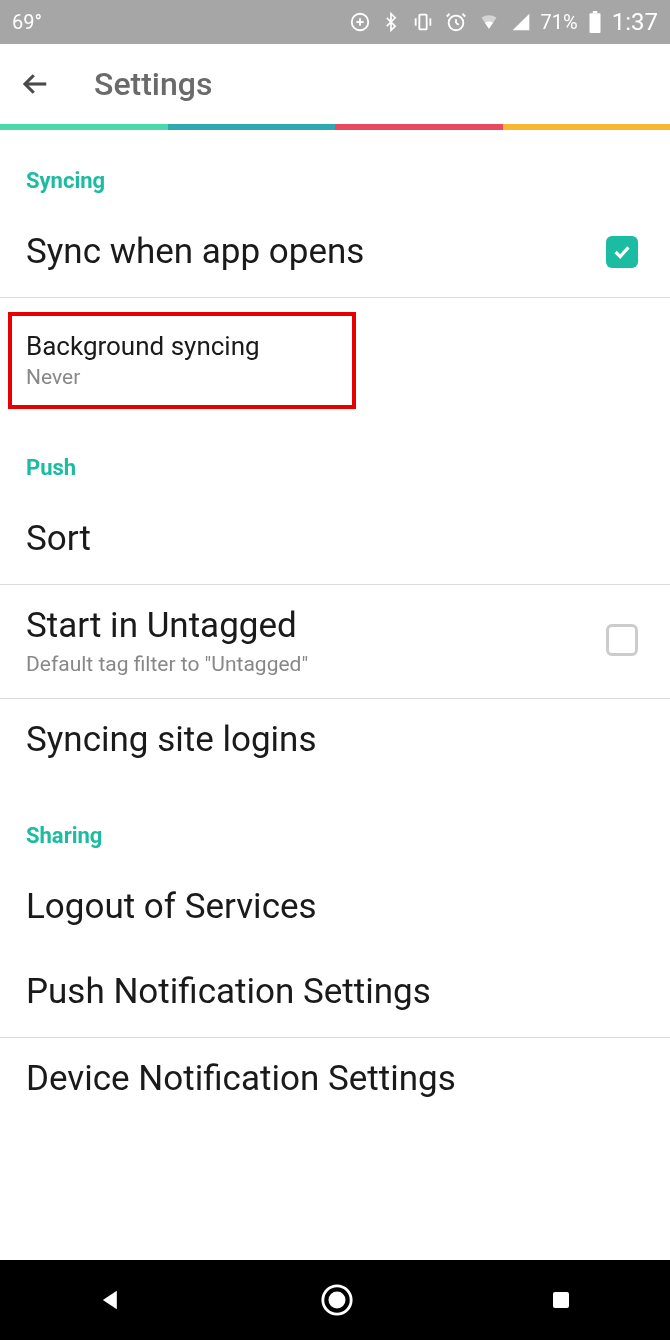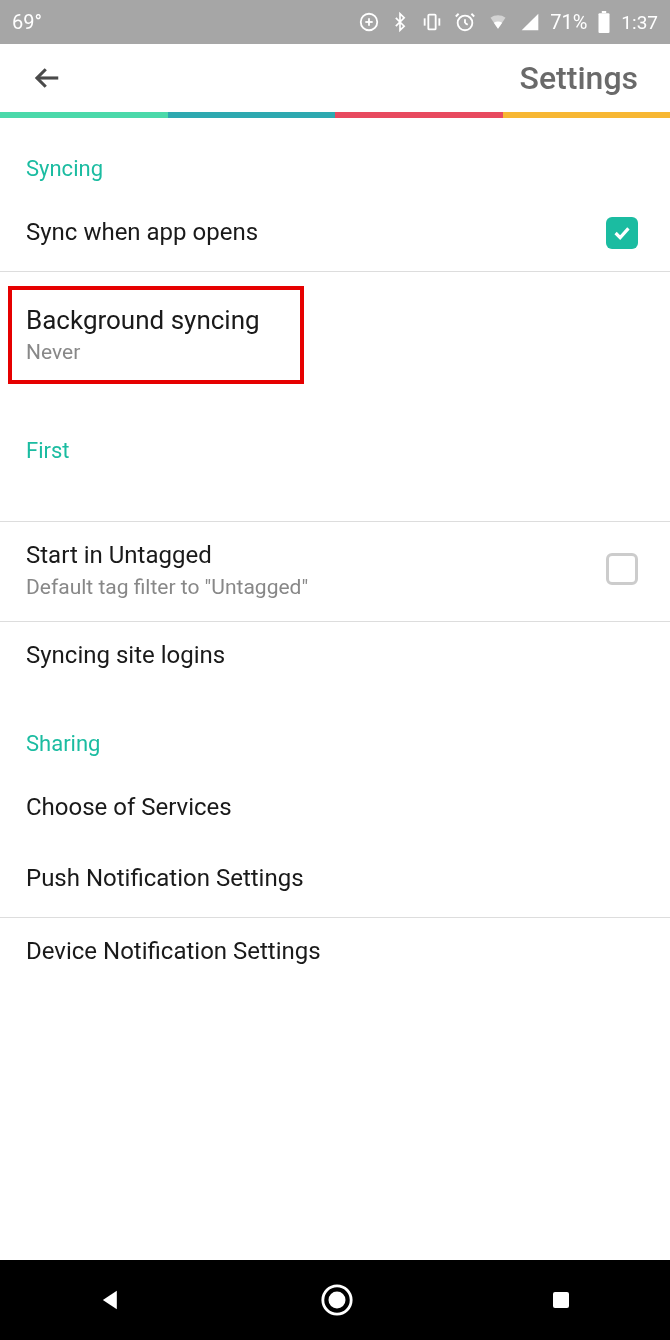--- a/index.html
+++ b/index.html
@@ -18,52 +18,51 @@
       align-items: center;
       justify-content: space-between;
       padding: 8px 12px;
       color: #fff;
       font-size: 20px;
     }
     .status-left { font-weight: 400; }
     .status-right { display: flex; align-items: center; gap: 10px; }
     .status-right svg, .status-right .glyph { display: inline-block; vertical-align: middle; }
     .app-header {
-      height: 68px;
+      height: 80px;
       background: #fff;
       display: flex;
       align-items: center;
-      padding: 0 32px;
+      padding: 0 20px;
       gap: 44px;
-      justify-content: space-between;
     }
     .back-arrow { color: #4a4a4a; }
     .app-title { font-size: 32px; color: #6a6a6a; font-weight: 500; }
     .color-bar { height: 6px; display: flex; }
     .color-bar div { flex: 1; }
     .cb1 { background: #4bd9aa; }
     .cb2 { background: #2ea9b0; }
     .cb3 { background: #e84a5f; }
     .cb4 { background: #f7b733; }
     .content { background: #fff; }
     .section-header {
       color: #1bbca1;
       font-size: 22px;
-      font-weight: 400;
+      font-weight: 700;
       padding: 38px 26px 18px 26px;
     }
     .row {
       display: flex;
       align-items: center;
       justify-content: space-between;
       padding: 18px 26px 22px 26px;
     }
     .row-text { flex: 1; }
     .row-title {
-      font-size: 24px;
+      font-size: 35px;
       color: #1a1a1a;
       font-weight: 400;
       line-height: 1.3;
     }
     .row-sub {
       font-size: 21px;
       color: #888;
       margin-top: 4px;
     }
     .divider { height: 1px; background: #ddd; }
@@ -74,40 +73,40 @@
       display: flex;
       align-items: center;
       justify-content: center;
       flex-shrink: 0;
       margin-right: 6px;
     }
     .checkbox.checked { background: #1bbca1; }
     .checkbox.unchecked { border: 3px solid #ccc; background: #fff; }
     .highlight-box {
       border: 4px solid #e60000;
-      margin: 14px 10px 16px 8px;
+      margin: 14px 10px 8px 8px;
       padding: 14px 14px 16px 14px;
-      width: 296px;
+      width: 348px;
     }
     .highlight-box .row-title { font-size: 26px; }
     .highlight-box .row-sub { font-size: 21px; margin-top: 2px; }
     .nav-bar {
       position: absolute;
       bottom: 0;
       left: 0;
       right: 0;
       height: 80px;
       background: #000;
       display: flex;
       align-items: center;
       justify-content: space-around;
     }
     .nav-btn { color: #fff; }
     .battery-pct { font-size: 20px; }
-    .time { font-size: 19px; }
+    .time { font-size: 24px; }
   </style>
 </head>
 <body>
 
 <div class="status-bar">
   <span class="status-left">69°</span>
   <div class="status-right">
     <svg width="22" height="22" viewBox="0 0 24 24" fill="none" stroke="#fff" stroke-width="2">
         <circle cx="12" cy="12" r="9"></circle>
         <line x1="12" y1="8" x2="12" y2="16"></line>
@@ -173,24 +172,25 @@
         </svg>
     </div>
   </div>
   <div class="divider"></div>
 
   <div class="highlight-box">
     <div class="row-title">Background syncing</div>
     <div class="row-sub">Never</div>
   </div>
 
-  <div class="section-header">First</div>
-
-  <div class="row">
-    <div class="row-text">
+  <div class="section-header">Push</div>
+
+  <div class="row">
+    <div class="row-text">
+      <div class="row-title">Sort</div>
     </div>
   </div>
   <div class="divider"></div>
 
   <div class="row">
     <div class="row-text">
       <div class="row-title">Start in Untagged</div>
       <div class="row-sub">Default tag filter to "Untagged"</div>
     </div>
     <div class="checkbox unchecked"></div>
@@ -200,21 +200,21 @@
   <div class="row">
     <div class="row-text">
       <div class="row-title">Syncing site logins</div>
     </div>
   </div>
 
   <div class="section-header">Sharing</div>
 
   <div class="row">
     <div class="row-text">
-      <div class="row-title">Choose of Services</div>
+      <div class="row-title">Logout of Services</div>
     </div>
   </div>
 
 
   <div class="row">
     <div class="row-text">
       <div class="row-title">Push Notification Settings</div>
     </div>
   </div>
   <div class="divider"></div>

